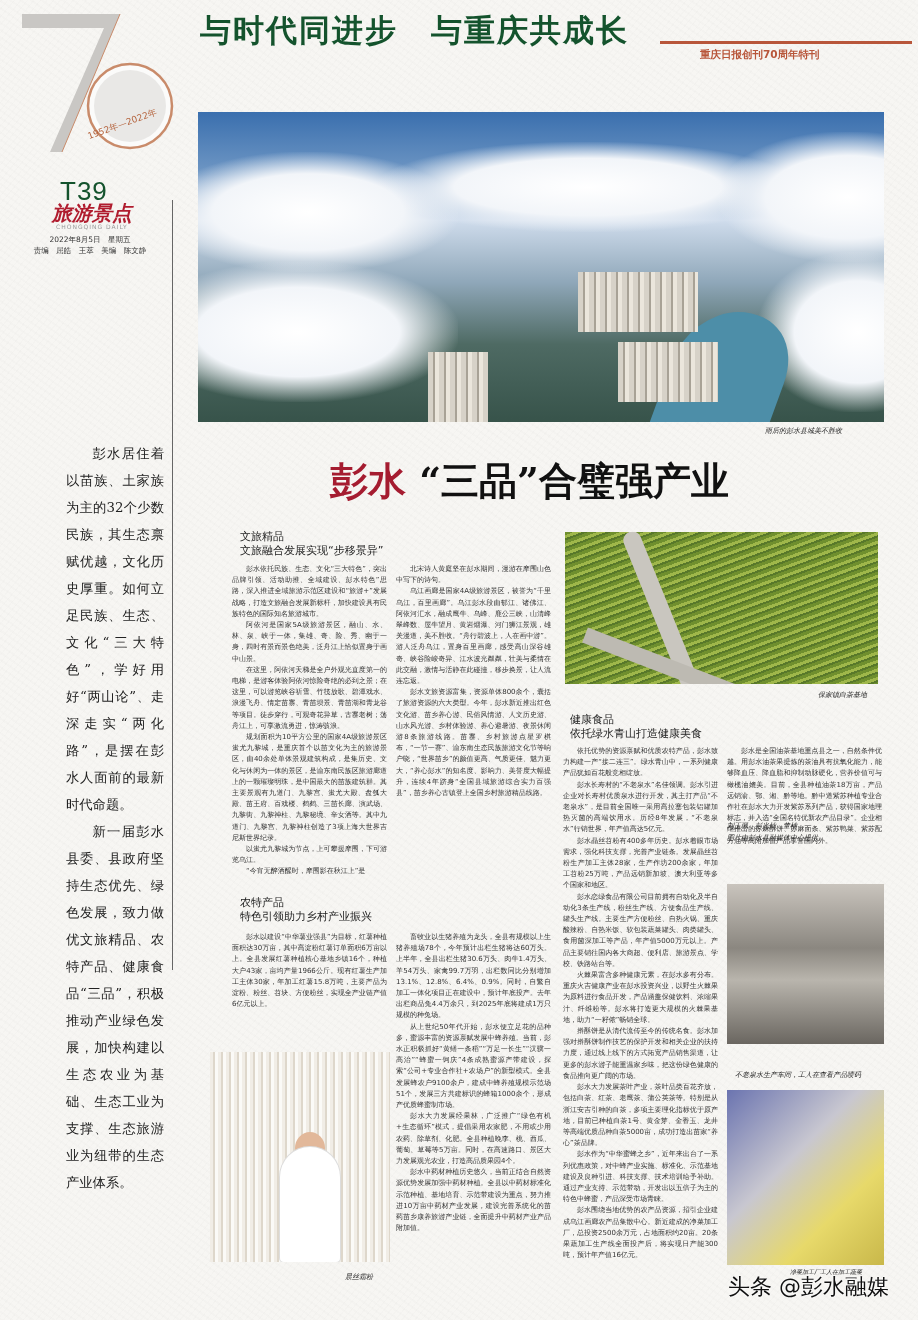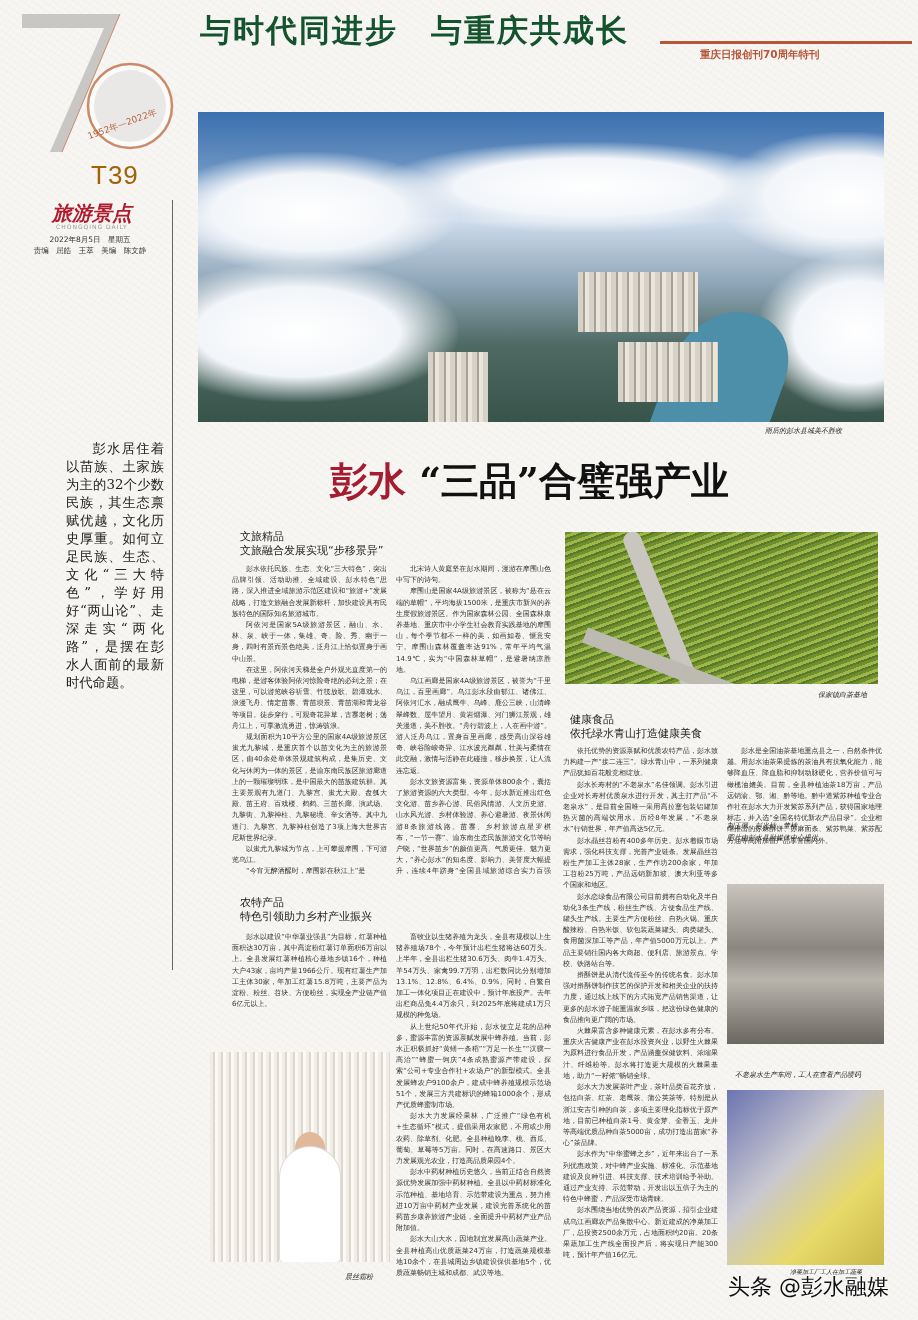--- a/index.html
+++ b/index.html
@@ -6,41 +6,41 @@
   body{width:918px;height:1320px;position:relative;overflow:hidden;
     background:#f6f5f2;font-family:"DejaVu Sans",sans-serif;color:#222;}
   .paper{position:absolute;inset:0;
     background:
       repeating-linear-gradient(35deg,rgba(0,0,0,0.012) 0 2px,transparent 2px 6px),
       repeating-linear-gradient(-50deg,rgba(0,0,0,0.01) 0 1px,transparent 1px 5px),
       #f7f6f3;}
   .abs{position:absolute;}
   
   .seven{left:20px;top:12px;width:110px;height:140px;}
-  .t39{left:60px;top:160px;font-family:"Liberation Sans",sans-serif;font-size:26px;color:#a16207;letter-spacing:1px;margin-left:31px;}
+  .t39{left:60px;top:176px;font-family:"Liberation Sans",sans-serif;font-size:26px;color:#14532d;letter-spacing:1px;}
   .mast{left:52px;top:200px;font-family:"DejaVu Serif",serif;font-size:20px;color:#b01c2e;font-style:italic;font-weight:bold;}
   .mast-en{left:56px;top:223px;font-size:6px;color:#999;letter-spacing:1px;}
   .dateline{left:30px;top:234px;font-size:7.5px;color:#333;text-align:center;width:120px;line-height:11px;}
   .vrule{left:172px;top:200px;width:1px;height:770px;background:#666;}
   
   .banner{left:200px;top:10px;font-size:31px;font-weight:bold;color:#14532d;letter-spacing:2px;font-family:"DejaVu Sans",sans-serif;}
   .banner-line{left:660px;top:41px;width:252px;height:3px;background:#b8563a;}
   .banner-sub{left:700px;top:48px;font-size:10.5px;font-weight:bold;color:#b8563a;}
   
   .hero{left:198px;top:112px;width:686px;height:310px;overflow:hidden;
     background:linear-gradient(180deg,#3a6fae 0%,#6f97c4 20%,#cfdcec 35%,#8fa7b9 55%,#4e6a63 75%,#37534a 100%);}
   .cloud{position:absolute;background:radial-gradient(ellipse at center,#fff 0%,#f2f5f9 45%,rgba(255,255,255,0) 72%);}
   .river{position:absolute;left:470px;top:200px;width:120px;height:120px;background:#4d8ea8;border-radius:40% 60% 0 0;transform:skewX(-20deg);}
   .city{position:absolute;background:repeating-linear-gradient(90deg,#d7d2c8 0 5px,#a8a296 5px 7px,#ebe6dc 7px 11px);}
   .hero-cap{left:765px;top:426px;font-size:7px;color:#222;font-style:italic;}
   
   .headline{left:330px;top:456px;font-family:"DejaVu Serif",serif;font-size:38px;font-weight:bold;color:#111;white-space:nowrap;}
   .headline .red{color:#a51c30;}
   
-  .intro{left:66px;top:440px;width:98px;font-family:"DejaVu Serif",serif;font-size:13.3px;line-height:18px;color:#222;text-align:justify;}
+  .intro{left:66px;top:440px;width:98px;font-family:"DejaVu Serif",serif;font-size:13.3px;line-height:27px;color:#222;text-align:justify;}
   .intro p{margin:0;text-indent:2em;}
   
   .sec-title{font-size:11px;text-align:left;color:#222;line-height:14px;}
   .col{font-size:7px;line-height:11.2px;color:#333;text-align:justify;}
   .col p{margin:0;text-indent:2em;}
   .photo{overflow:hidden;}
   .tea{left:565px;top:532px;width:313px;height:152px;
     background:repeating-linear-gradient(160deg,#6f8f2e 0 3px,#9fb74a 3px 6px,#58782a 6px 8px);}
   .road{position:absolute;left:55px;top:0;width:18px;height:200px;background:#c9c6bf;border-radius:10px;transform:rotate(-22deg);transform-origin:top;}
   .road2{position:absolute;left:20px;top:95px;width:340px;height:16px;background:#bdbab2;transform:rotate(21deg);transform-origin:left;}
@@ -93,55 +93,54 @@
 </div>
 <div class="abs hero-cap">雨后的彭水县城美不胜收</div>
 
 <div class="abs headline">
   <span class="red">彭水</span>
   <span>“三品”合璧强产业</span>
 </div>
 
 <div class="abs intro">
   <p>彭水居住着以苗族、土家族为主的32个少数民族，其生态禀赋优越，文化历史厚重。如何立足民族、生态、文化“三大特色”，学好用好“两山论”、走深走实“两化路”，是摆在彭水人面前的最新时代命题。</p>
+  <p>新一届彭水县委、县政府坚持生态优先、绿色发展，致力做优文旅精品、农特产品、健康食品“三品”，积极推动产业绿色发展，加快构建以生态农业为基础、生态工业为支撑、生态旅游业为纽带的生态产业体系。</p>
 </div>
 
 <div class="abs sec-title" style="left:240px;top:530px;width:310px">
   <div>文旅精品</div>
   <div>文旅融合发展实现“步移景异”</div>
 </div>
 <div class="abs col" style="left:232px;top:564px;width:155px;height:312px;overflow:hidden">
   <p>彭水依托民族、生态、文化“三大特色”，突出品牌引领、活动助推、全域建设、彭水特色”思路，深入推进全域旅游示范区建设和“旅游+”发展战略，打造文旅融合发展新标杆，加快建设具有民族特色的国际知名旅游城市。</p>
   <p>阿依河是国家5A级旅游景区，融山、水、林、泉、峡于一体，集雄、奇、险、秀、幽于一身，四时有景而景色绝美，泛舟江上恰似置身于画中山景。</p>
   <p>在这里，阿依河天梯是全户外观光直度第一的电梯，是游客体验阿依河惊险奇绝的必到之景；在这里，可以游览峡谷祈雪、竹筏放歌、碧潭戏水、浪漫飞舟、情定苗寨、青苗坝景、青苗湖和青龙谷等项目。徒步穿行，可观奇花异草，古寨老树；荡舟江上，可享激流勇进，惊涛骇浪。</p>
   <p>规划面积为10平方公里的国家4A级旅游景区蚩尤九黎城，是重庆首个以苗文化为主的旅游景区，由40余处单体景观建筑构成，是集历史、文化与休闲为一体的景区，是渝东南民族区旅游廊道上的一颗璀璨明珠，是中国最大的苗族建筑群。其主要景观有九道门、九黎宫、蚩尤大殿、盘瓠大殿、苗王府、百戏楼、鹤鹤、三苗长廊、演武场、九黎街、九黎神柱、九黎秘境、辛女酒等。其中九道门、九黎宫、九黎神柱创造了3项上海大世界吉尼斯世界纪录。</p>
   <p>以蚩尤九黎城为节点，上可攀援摩围，下可游览乌江。</p>
   <p>“今宵无醉酒醒时，摩围影在秋江上”是</p>
 </div>
 <div class="abs col" style="left:396px;top:564px;width:155px;height:312px;overflow:hidden">
   <p>北宋诗人黄庭坚在彭水期间，漫游在摩围山色中写下的诗句。</p>
-  <p>摩围山是国家4A级旅游景区，被称为“悬在云端的草帽”，平均海拔1500米，是重庆市新兴的养生度假旅游景区。作为国家森林公园、全国森林康养基地、重庆市中小学生社会教育实践基地的摩围山，每个季节都不一样的美，如画如卷、惬意安宁。摩围山森林覆盖率达91%，常年平均气温14.9℃，实为“中国森林草帽”，是避暑纳凉胜地。</p>
   <p>乌江画廊是国家4A级旅游景区，被誉为“千里乌江，百里画廊”。乌江彭水段由郁江、诸佛江、阿依河汇水，融成鹰牛、乌峰、鹿公三峡，山清峰翠峰数、屋牛望月、黄岩烟瀑、河门狮江景观，雄关漫道，美不胜收。“舟行碧波上，人在画中游”。游人泛舟乌江，置身百里画廊，感受高山深谷雄奇、峡谷险峻奇异、江水波光粼粼，壮美与柔情在此交融，激情与活静在此碰撞，移步换景，让人流连忘返。</p>
   <p>彭水文旅资源富集，资源单体800余个，囊括了旅游资源的六大类型。今年，彭水新近推出红色文化游、苗乡养心游、民俗风情游、人文历史游、山水风光游、乡村体验游、养心避暑游、夜景休闲游8条旅游线路。苗寨、乡村旅游点星罗棋布，“一节一赛”、渝东南生态民族旅游文化节等响户晓，“世界苗乡”的颜值更高、气质更佳、魅力更大，“养心彭水”的知名度、影响力、美誉度大幅提升，连续4年跻身“全国县域旅游综合实力百强县”，苗乡养心古镇登上全国乡村旅游精品线路。</p>
 </div>
 
 <div class="abs sec-title" style="left:240px;top:896px;width:310px">
   <div>农特产品</div>
   <div>特色引领助力乡村产业振兴</div>
 </div>
 <div class="abs col" style="left:232px;top:932px;width:155px;height:118px;overflow:hidden">
   <p>彭水以建设“中华薯业强县”为目标，红薯种植面积达30万亩，其中高淀粉红薯订单面积6万亩以上。全县发展红薯种植核心基地乡镇16个，种植大户43家，亩均产量1966公斤。现有红薯生产加工主体30家，年加工红薯15.8万吨，主要产品为淀粉、粉丝、苕块、方便粉丝，实现全产业链产值6亿元以上。</p>
 
 </div>
 <div class="abs col" style="left:396px;top:932px;width:155px;height:366px;overflow:hidden">
   <p>畜牧业以生猪养殖为龙头，全县有规模以上生猪养殖场78个，今年预计出栏生猪将达60万头。上半年，全县出栏生猪30.6万头、肉牛1.4万头、羊54万头、家禽99.7万羽，出栏数同比分别增加13.1%、12.8%、6.4%、0.9%。同时，自繁自加工一体化项目正在建设中，预计年底投产。去年出栏商品兔4.4万余只，到2025年底将建成1万只规模的种兔场。</p>
   <p>从上世纪50年代开始，彭水便立足花的品种多，蜜源丰富的资源禀赋发展中蜂养殖。当前，彭水正积极抓好“黄鳝一条稻”“万足一长生”“汉骥一高治”“蜂蜜一饲庆”4条成熟蜜源产带建设，探索“公司+专业合作社+农场户”的新型模式。全县发展蜂农户9100余户，建成中蜂养殖规模示范场51个，发展三方共建标识的蜂箱1000余个，形成产优质蜂蜜制市场。</p>
   <p>彭水大力发展经果林，广泛推广“绿色有机+生态循环”模式，提倡采用农家肥，不用或少用农药、除草剂、化肥。全县种植晚李、桃、西瓜、葡萄、草莓等5万亩。同时，在高速路口、景区大力发展观光农业，打造高品质果园4个。</p>
   <p>彭水中药材种植历史悠久，当前正结合自然资源优势发展加强中药材种植。全县以中药材标准化示范种植、基地培育、示范带建设为重点，努力推进10万亩中药材产业发展，建设完善系统化的苗药苗乡康养旅游产业链，全面提升中药材产业产品附加值。</p>
-  <p>彭水大山大水，因地制宜发展高山蔬菜产业。全县种植高山优质蔬菜24万亩，打造蔬菜规模基地10余个，在县城周边乡镇建设保供基地5个，优质蔬菜畅销主城和成都、武汉等地。</p>
 </div>
 <div class="abs noodle photo">
   <div class="face"></div>
   <div class="person"></div>
 </div>
 <div class="abs cap" style="left:345px;top:1272px">晨丝霜粉</div>
 
 <div class="abs tea photo">
   <div class="road"></div>
   <div class="road2"></div>
@@ -150,22 +149,22 @@
 
 <div class="abs sec-title" style="left:570px;top:713px;width:310px">
   <div>健康食品</div>
   <div>依托绿水青山打造健康美食</div>
 </div>
 <div class="abs col" style="left:563px;top:746px;width:155px;height:552px;overflow:hidden">
   <p>依托优势的资源禀赋和优质农特产品，彭水致力构建一产“接二连三”。绿水青山中，一系列健康产品犹如百花般竞相绽放。</p>
   <p>彭水长寿村的“不老泉水”名佳领调。彭水引进企业对长寿村优质泉水进行开发，其主打产品“不老泉水”，是目前全国唯一采用高拉塞包装铝罐加热灭菌的高端饮用水。历经8年发展，“不老泉水”行销世界，年产值高达5亿元。</p>
   <p>彭水晶丝苕粉有400多年历史。彭水着眼市场需求，强化科技支撑，完善产业链条。发展晶丝苕粉生产加工主体28家，生产作坊200余家，年加工苕粉25万吨，产品远销新加坡、澳大利亚等多个国家和地区。</p>
   <p>彭水恋绿食品有限公司目前拥有自动化及半自动化3条生产线，粉丝生产线、方便食品生产线、罐头生产线。主要生产方便粉丝、自热火锅、重庆酸辣粉、自热米饭、软包装蔬菜罐头、肉类罐头、食用菌深加工等产品，年产值5000万元以上。产品主要销往国内各大商超、便利店、旅游景点、学校、铁路站台等。</p>
+  <p>火棘果富含多种健康元素，在彭水多有分布。重庆火吉健康产业在彭水投资兴业，以野生火棘果为原料进行食品开发，产品涵盖保健饮料、浓缩果汁、纤维粉等。彭水将打造更大规模的火棘果基地，助力“一籽侬”畅销全球。</p>
   <p>擀酥饼是从清代流传至今的传统名食。彭水加强对擀酥饼制作技艺的保护开发和相关企业的扶持力度，通过线上线下的方式拓宽产品销售渠道，让更多的彭水游子能重温家乡味，把这份绿色健康的食品推向更广阔的市场。</p>
-  <p>火棘果富含多种健康元素，在彭水多有分布。重庆火吉健康产业在彭水投资兴业，以野生火棘果为原料进行食品开发，产品涵盖保健饮料、浓缩果汁、纤维粉等。彭水将打造更大规模的火棘果基地，助力“一籽侬”畅销全球。</p>
   <p>彭水大力发展茶叶产业，茶叶品类百花齐放，包括白茶、红茶、老鹰茶、蒲公英茶等。特别是从浙江安吉引种的白茶，多项主要理化指标优于原产地，目前已种植白茶1号、黄金芽、金香玉、龙井等高端优质品种白茶5000亩，成功打造出苗家“养心”茶品牌。</p>
   <p>彭水作为“中华蜜蜂之乡”，近年来出台了一系列优惠政策，对中蜂产业实施、标准化、示范基地建设及良种引进、科技支撑、技术培训给予补助。通过产业支持、示范带动，开发出以五倍子为主的特色中蜂蜜，产品深受市场青睐。</p>
   <p>彭水围绕当地优势的农产品资源，招引企业建成乌江画廊农产品集散中心。新近建成的净菜加工厂，总投资2500余万元，占地面积约20亩。20条果蔬加工生产线全面投产后，将实现日产能300吨，预计年产值16亿元。</p>
 </div>
 <div class="abs col" style="left:727px;top:746px;width:155px;height:98px;overflow:hidden">
   <p>彭水是全国油茶基地重点县之一，自然条件优越。用彭水油茶果提炼的茶油具有抗氧化能力，能够降血压、降血脂和抑制动脉硬化，营养价值可与橄榄油媲美。目前，全县种植油茶18万亩，产品远销渝、鄂、湘、黔等地。黔中道紫苏种植专业合作社在彭水大力开发紫苏系列产品，获得国家地理标志，并入选“全国名特优新农产品目录”。企业相继推出的苏麻酥饼、苏麻面条、紫苏鸭菜、紫苏配方油等高附加值产品享誉国内外。</p>
 </div>
 <div class="abs cap" style="left:727px;top:820px;width:157px;text-align:left;line-height:12px">
   <div>刘玉珮　彭光灿　董柚</div>
   <div>图片由彭水县融媒体中心提供</div>

